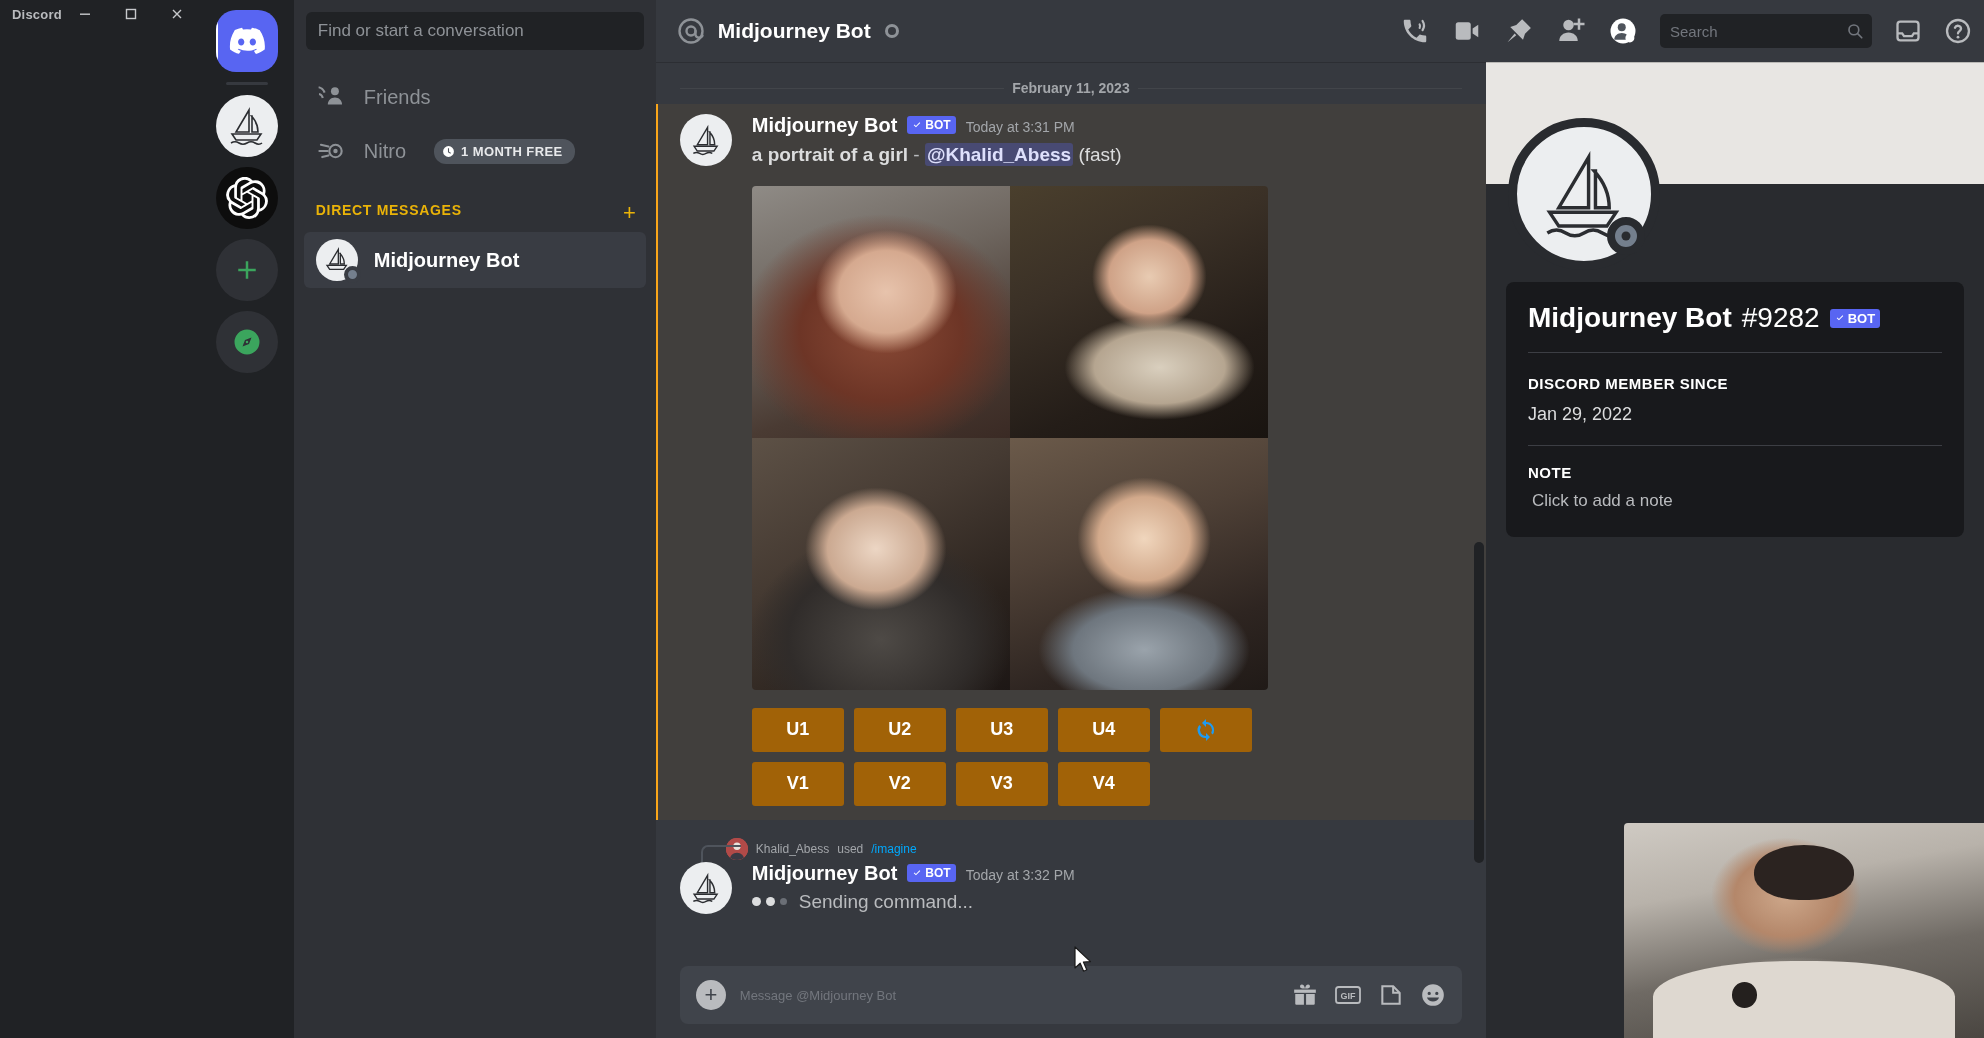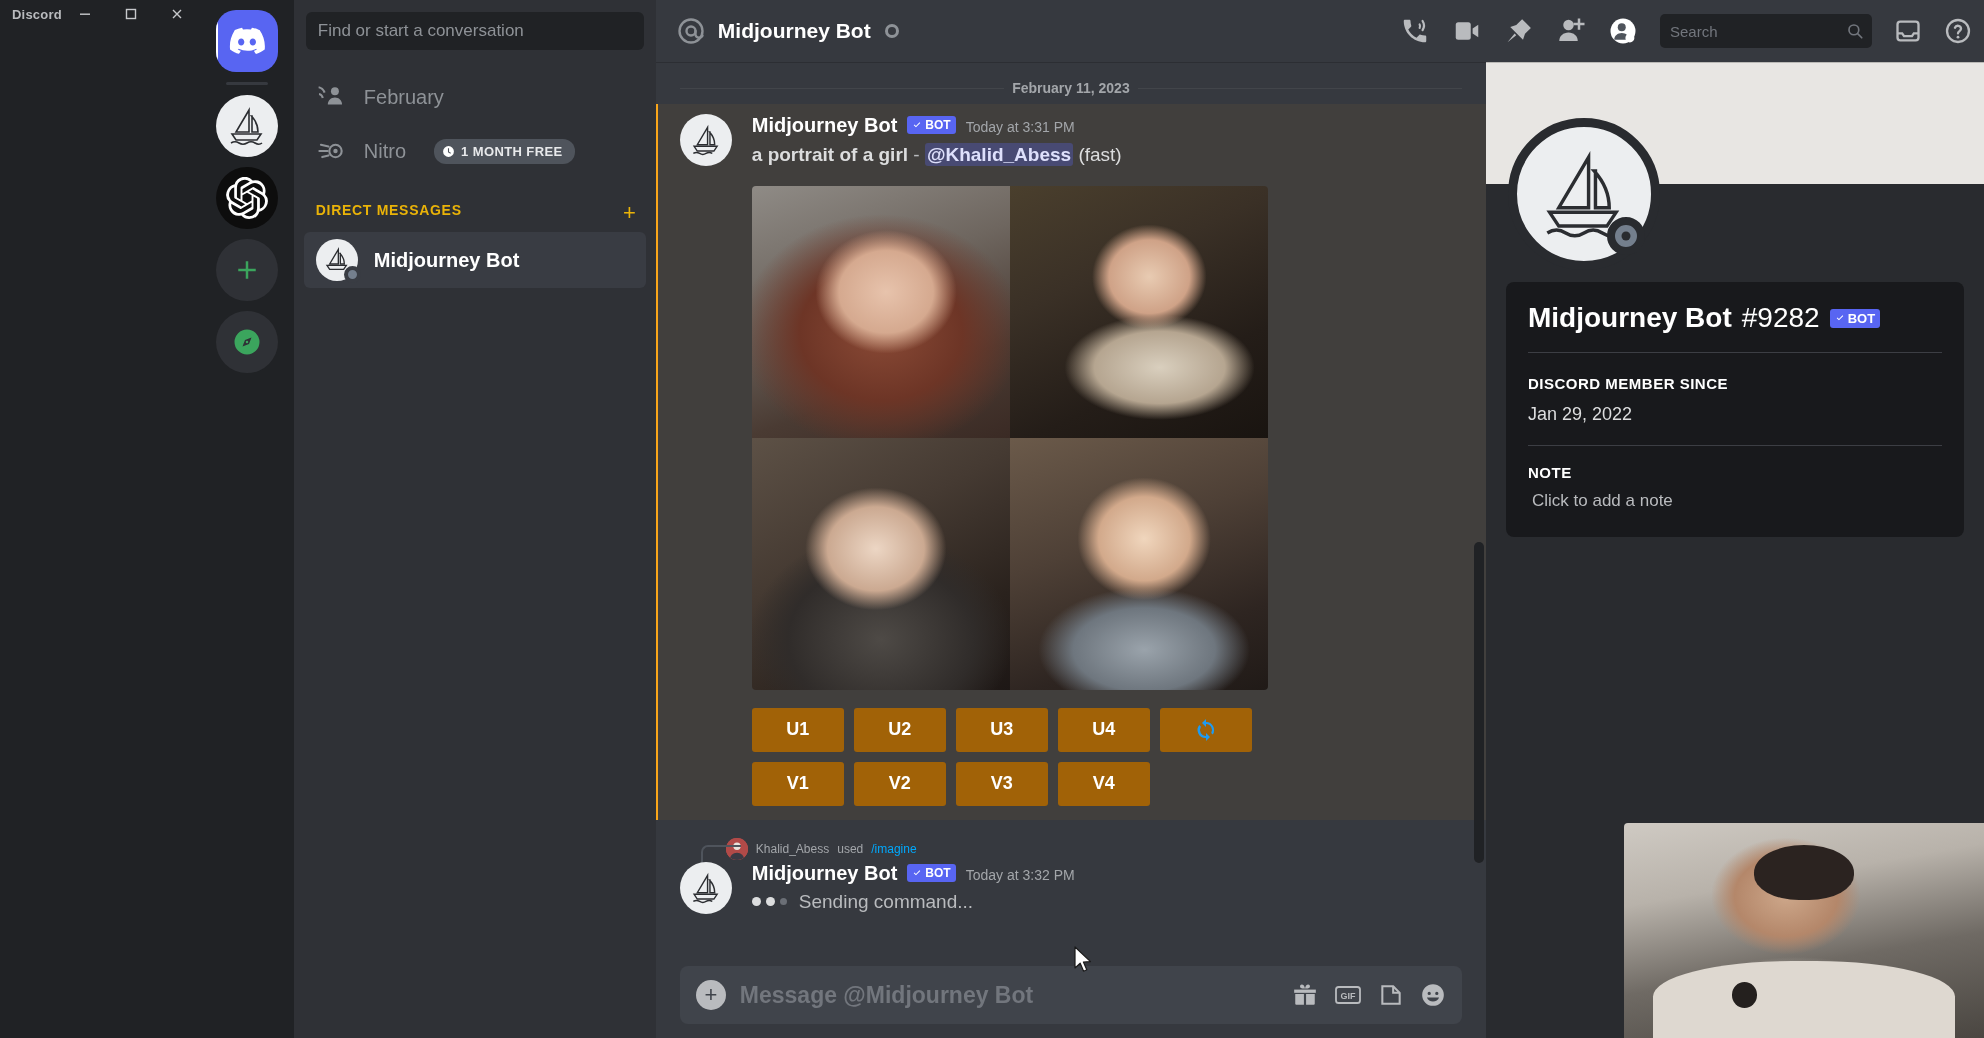--- a/index.html
+++ b/index.html
@@ -182,21 +182,21 @@
 
   .composer { padding: 0 24px 14px 24px; }
   .composer-inner {
     background: #40444b; border-radius: 8px; min-height: 58px; display: flex; align-items: center;
     padding: 0 16px; gap: 14px;
   }
   .composer-plus {
     width: 30px; height: 30px; border-radius: 50%; background: #b9bbbe; color: #40444b;
     display: flex; align-items: center; justify-content: center; font-size: 22px; flex: 0 0 30px; cursor: pointer;
   }
-  .composer-input { flex: 1; color: #72767d; font-size: 23px; font-weight: bold; }
+  .composer-input { flex: 1; color: #72767d; font-size: 13px; }
   .composer-icons { display: flex; align-items: center; gap: 16px; color: #b9bbbe; }
 
   .scrollbar {
     position: absolute; right: 2px; top: 60px; bottom: 80px; width: 10px;
   }
   .scrollthumb { position: absolute; right: 0; top: 55%; height: 42%; width: 10px;
     background: #202225; border-radius: 5px; }
 
   
   .profile {
@@ -326,21 +326,21 @@
       <div class="dmnav">
         <div class="navrow">
           <span class="ico">
             <svg width="28" height="28" viewBox="0 0 24 24" fill="currentColor">
               <path d="M0.5 3 C 3 3 5.5 5 6.5 8 L 4.8 8.6 C 4 6.3 2.4 4.8 0.5 4.6 Z"></path>
               <circle cx="14.5" cy="7" r="3.4"></circle>
               <path d="M8.4 18.5 c0-3.6 2.8-6 6.1-6s6.1 2.4 6.1 6z"></path>
               <path d="M1 8.6 C3 9 4.4 10.5 5 12.6 L3.2 13 C2.8 11.5 2 10.6 0.8 10.3 Z"></path>
             </svg>
           </span>
-          <span class="nav-label">February</span>
+          <span class="nav-label">Friends</span>
         </div>
         <div class="navrow">
           <span class="ico">
             <svg width="28" height="28" viewBox="0 0 24 24" fill="none" stroke="currentColor" stroke-width="1.8">
               <circle cx="15" cy="12" r="5.3"></circle>
               <circle cx="15" cy="12" r="1.9" fill="currentColor" stroke="none"></circle>
               <path d="M9 8.2 L2.5 6.6 M8.2 12 L1.2 12 M9 15.8 L3.6 17.2" stroke-linecap="round"></path>
             </svg>
           </span>
           <span class="nav-label">Nitro</span>

